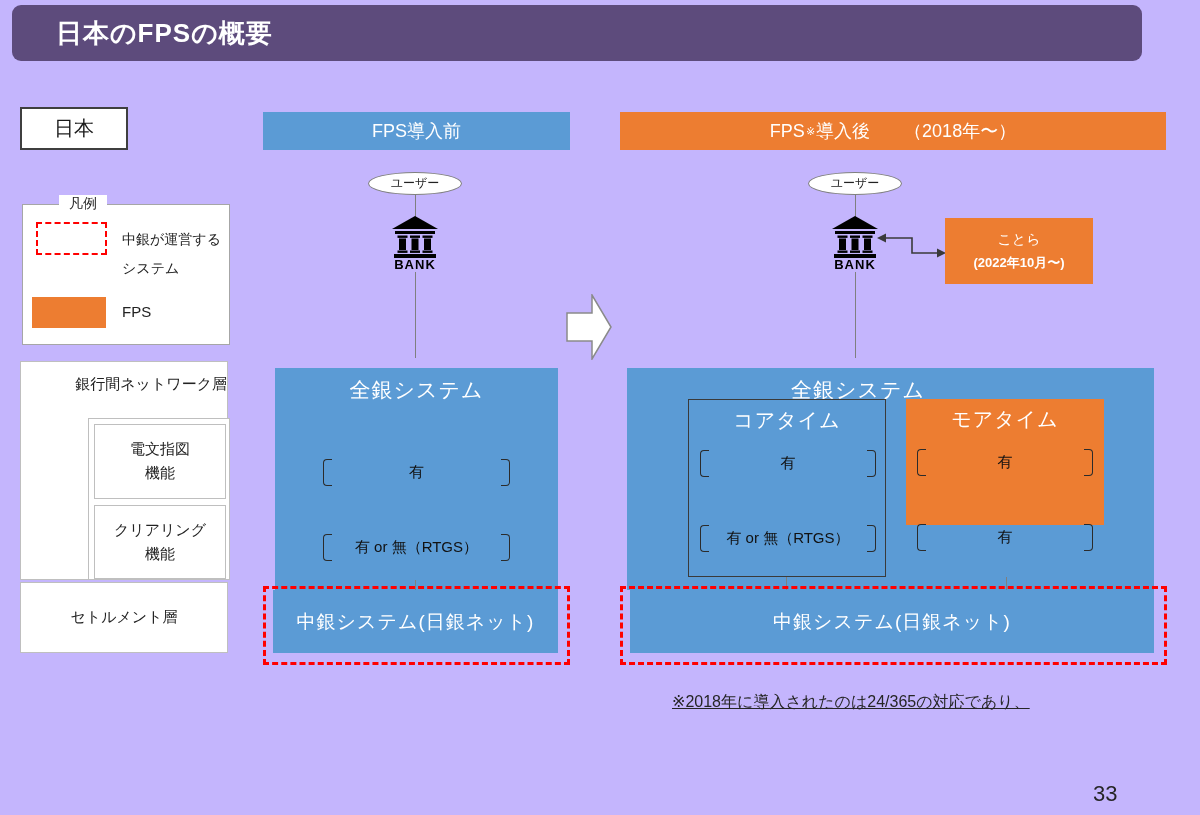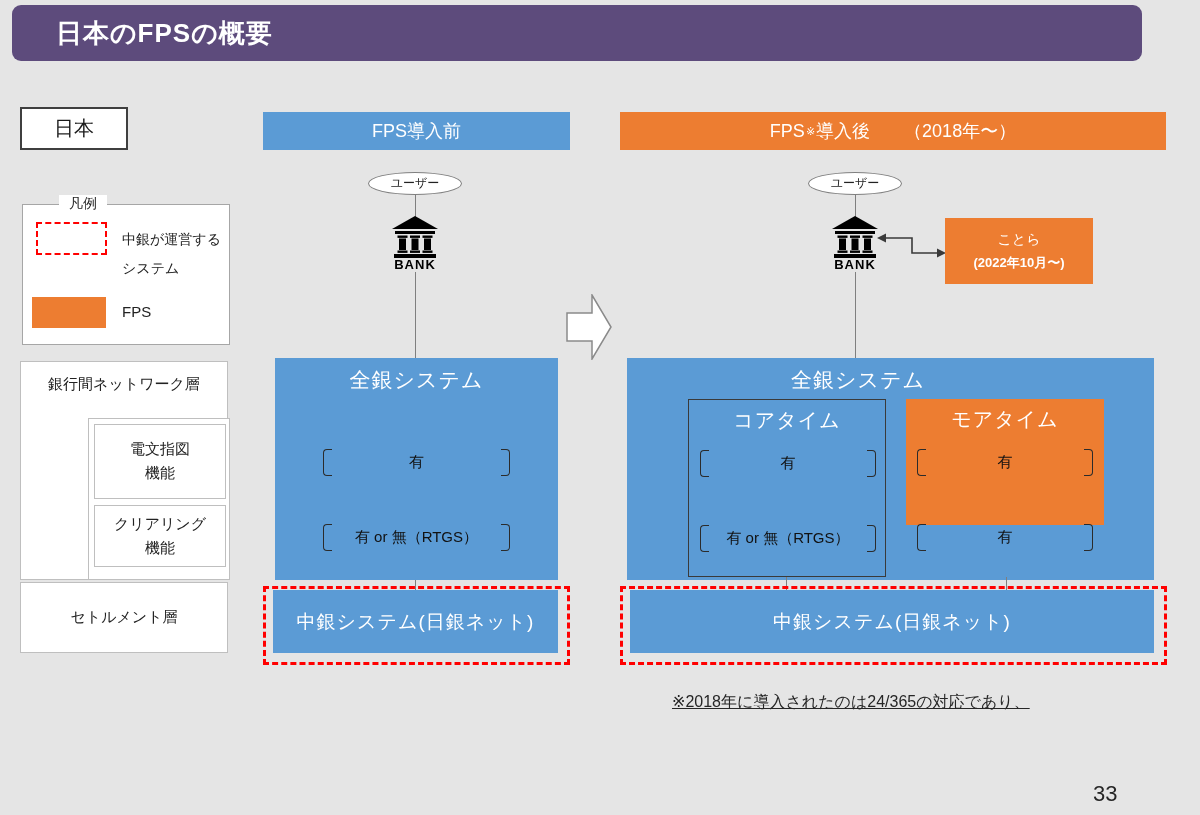--- a/index.html
+++ b/index.html
@@ -1,45 +1,45 @@
 <!DOCTYPE html>
 <html><head>
 <meta charset="utf-8">
 <style>
   html,body{margin:0;padding:0;background:#fff;}
-  .slide{position:relative;width:1200px;height:815px;background:#e5e5e5;overflow:hidden;
+  .slide{position:relative;width:1200px;height:815px;background:#c4b5fd;overflow:hidden;
          font-family:"Liberation Sans","DejaVu Sans",sans-serif;color:#1a1a1a;}
   .abs{position:absolute;box-sizing:border-box;}
   
   .title-bar{left:12px;top:5px;width:1130px;height:56px;background:#5d4b7c;border-radius:9px;
              display:flex;align-items:center;padding-left:44px;}
   .title-bar span{color:#fff;font-size:26px;font-weight:bold;letter-spacing:1px;}
   
   .country-box{left:20px;top:107px;width:108px;height:43px;border:2px solid #3f3f3f;background:#fff;
                display:flex;align-items:center;justify-content:center;font-size:20px;}
   .legend-box{left:22px;top:204px;width:208px;height:141px;border:1px solid #a6a6a6;background:#fff;}
   .legend-title{position:absolute;top:-10px;left:36px;background:#fff;padding:0 10px;font-size:14px;color:#222;}
   .swatch-dashed{left:36px;top:222px;width:71px;height:33px;border:2px dashed #ff0000;background:#fff;}
   .swatch-orange{left:32px;top:297px;width:74px;height:31px;background:#ed7d31;}
   .legend-label{font-size:14px;color:#222;white-space:nowrap;}
   .gray-box{border:1px solid #bfbfbf;background:#fff;}
-  .layer-label{font-size:15px;color:#222;text-align:center;white-space:nowrap;}
+  .layer-label{font-size:15px;color:#222;text-align:right;white-space:nowrap;}
   .func-box{display:flex;flex-direction:column;align-items:center;justify-content:center;gap:5px;}
   
   .col-header{height:38px;display:flex;align-items:center;justify-content:center;color:#fff;font-size:18px;}
   .blue-fill{background:#5b9bd5;}
   .orange-fill{background:#ed7d31;}
   .sup-mark{font-size:11px;vertical-align:7px;margin:0 1px;}
   .hdr-gap{margin-left:34px;}
   
   .oval{border:1px solid #7f7f7f;border-radius:50%;background:#fff;display:flex;align-items:center;
         justify-content:center;font-size:12px;color:#222;}
   .vline{width:1px;background:#7f7f7f;}
   
-  .sys-box{background:#5b9bd5;}
+  .sys-box{background:#5b9bd5;margin-top:10px;}
   .sys-title{position:absolute;top:8px;left:0;width:100%;text-align:center;color:#fff;font-size:21px;letter-spacing:1px;}
   .sub-box{position:absolute;box-sizing:border-box;}
   .sub-title{position:absolute;top:7px;left:0;width:100%;text-align:center;color:#fff;font-size:20px;letter-spacing:1px;}
   
   .brow{position:absolute;display:flex;align-items:center;justify-content:space-between;height:30px;}
   .bkt{width:9px;height:27px;border:1.6px solid #2b2b2b;box-sizing:border-box;}
   .bkt-l{border-right:none;border-radius:4px 0 0 4px;}
   .bkt-r{border-left:none;border-radius:0 4px 4px 0;}
   .brow-text{font-size:15px;color:#111;white-space:nowrap;}
   
@@ -77,21 +77,21 @@
   <div class="abs legend-label" style="left:122px;top:303px;font-size:15px;">FPS</div>
 
   <div class="abs gray-box" style="left:20px;top:361px;width:208px;height:219px;">
     <div class="layer-label" style="margin-top:13px;">銀行間ネットワーク層</div>
   </div>
   <div class="abs gray-box" style="left:88px;top:418px;width:142px;height:162px;"></div>
   <div class="abs gray-box func-box" style="left:94px;top:424px;width:132px;height:75px;">
     <span class="layer-label">電文指図</span>
     <span class="layer-label">機能</span>
   </div>
-  <div class="abs gray-box func-box" style="left:94px;top:505px;width:132px;height:62px;">
+  <div class="abs gray-box func-box" style="left:94px;top:505px;width:132px;height:74px;">
     <span class="layer-label">クリアリング</span>
     <span class="layer-label">機能</span>
   </div>
   <div class="abs col-header blue-fill" style="left:263px;top:112px;width:307px;">
     <span>FPS導入前</span>
   </div>
 
   <div class="abs gray-box func-box" style="left:20px;top:582px;width:208px;height:71px;">
     <span class="layer-label">セトルメント層</span>
   </div>

